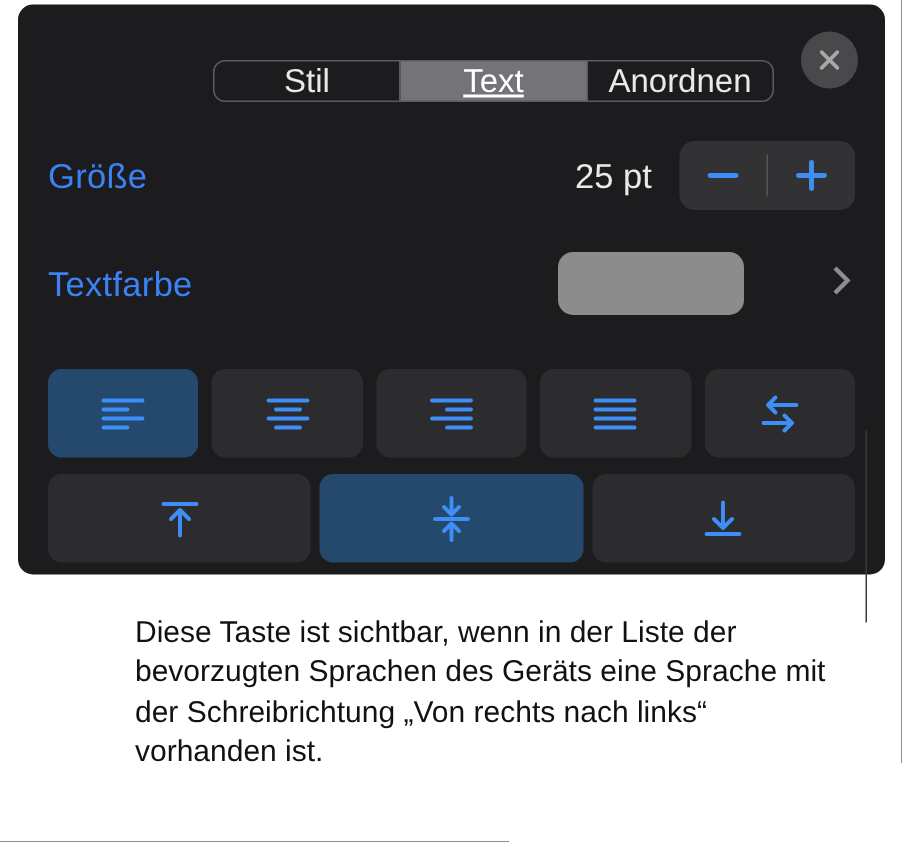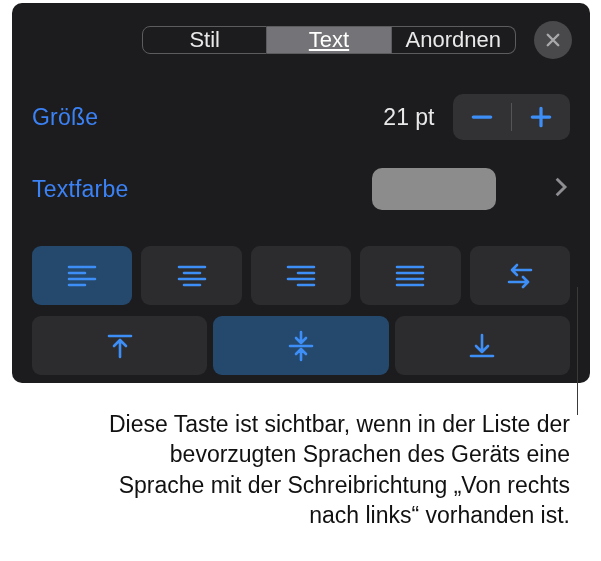--- a/index.html
+++ b/index.html
@@ -21,21 +21,21 @@
     
     .tabbar {
       display: flex;
       align-items: center;
       gap: 18px;
       padding: 0 18px 0 24px;
     }
     .segmented {
       flex: 1;
       display: flex;
-      align-items: center;
+      align-items: flex-end;
       height: 56px;
       margin-left: 106px;
     }
     .seg {
       flex: 1;
       display: flex;
       align-items: center;
       justify-content: center;
       font-size: 22px;
       color: #e9e9ea;
@@ -151,24 +151,24 @@
       position: absolute;
       top: 284px;
       right: 12px;
       width: 1.5px;
       height: 128px;
       background: #3a3a3a;
     }
     .caption {
       width: 480px;
       margin: 26px 0 0 90px;
-      font-size: 23px;
+      font-size: 20px;
       line-height: 1.32;
       color: #111;
-      text-align: right;
+      text-align: left;
     }
   </style>
 </head>
 <body>
 
 <div class="panel">
   <div class="tabbar">
     <div class="segmented">
       <div class="seg">
           <span>Stil</span>
@@ -183,21 +183,21 @@
     <div class="close-btn">
       <svg viewBox="0 0 24 24">
           <path d="M5 5 L19 19 M19 5 L5 19" stroke="#a9a9ab" stroke-width="3.2" stroke-linecap="round"></path>
         </svg>
     </div>
   </div>
 
   <div class="row">
     <span class="row-label">Größe</span>
     <span class="row-spacer"></span>
-    <span class="row-value">21 pt</span>
+    <span class="row-value">25 pt</span>
     <div class="stepper">
       <div class="stepper-btn">
         <svg viewBox="0 0 24 24">
             <path d="M4 12 H20" stroke-linecap="round"></path>
           </svg>
       </div>
       <div class="stepper-divider"></div>
       <div class="stepper-btn">
         <svg viewBox="0 0 24 24">
             <path d="M12 4 V20 M4 12 H20" stroke-linecap="round"></path>

